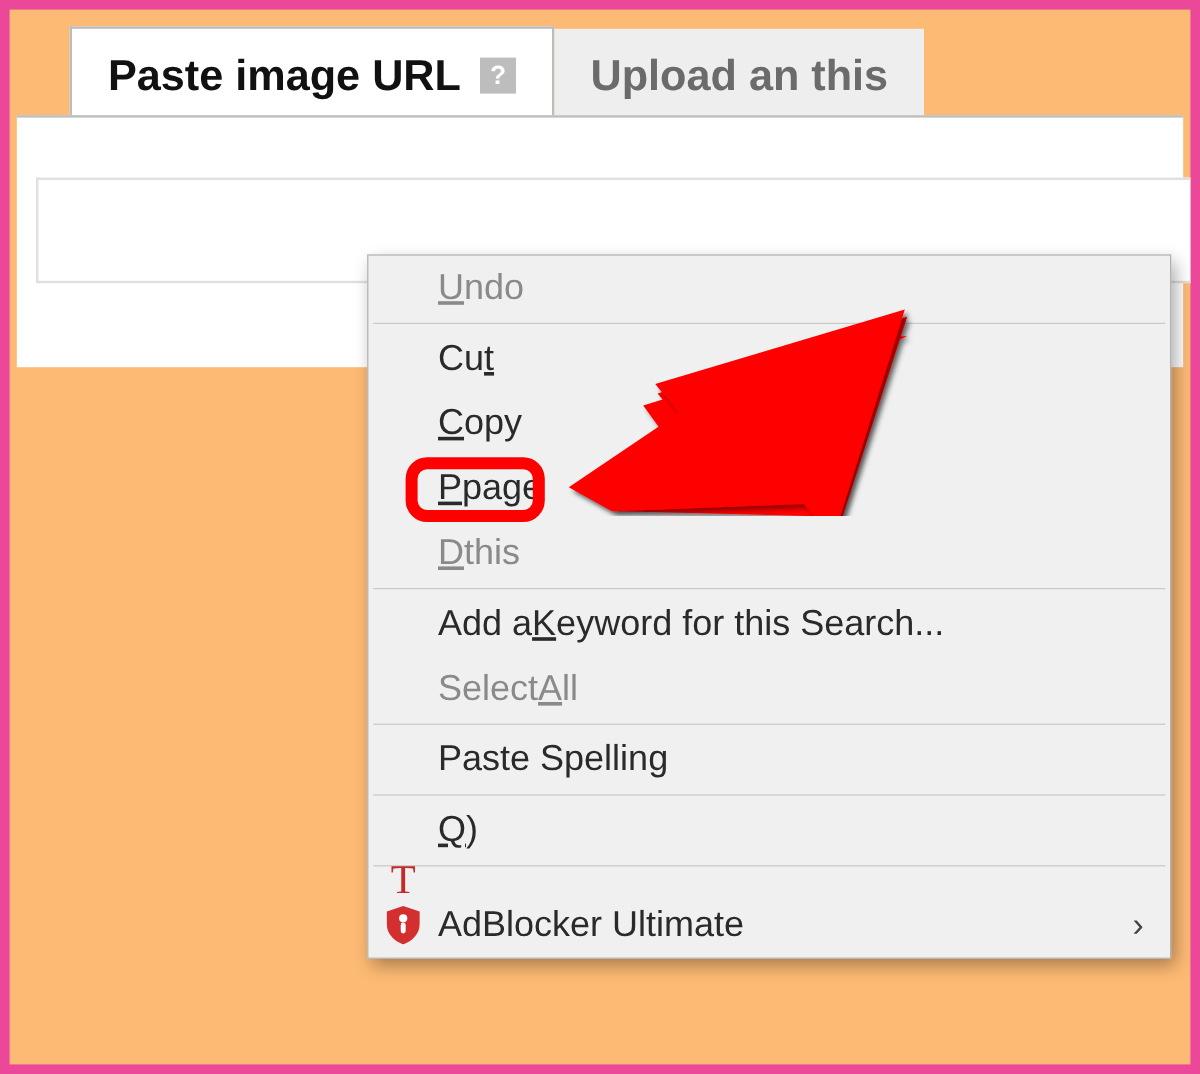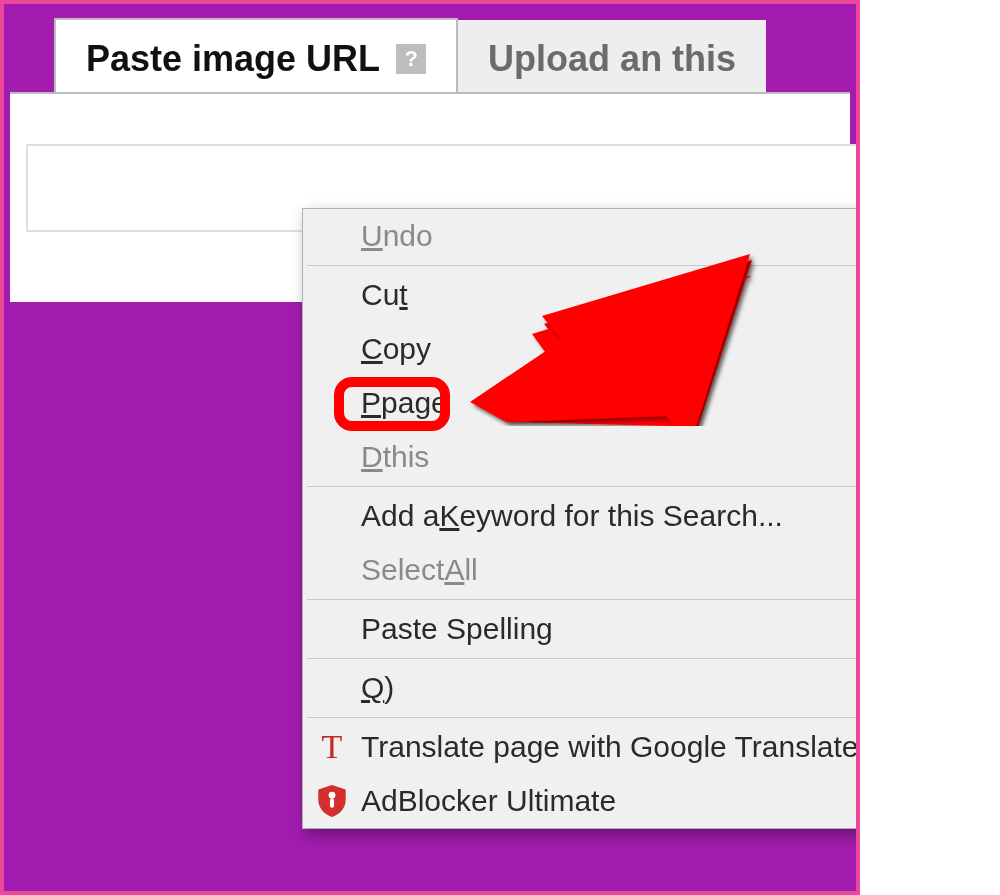--- a/index.html
+++ b/index.html
@@ -5,24 +5,24 @@
   * { box-sizing: border-box; }
   html, body {
     margin: 0;
     padding: 0;
     width: 1000px;
     height: 895px;
     font-family: "Segoe UI", Arial, sans-serif;
     background: #fff;
   }
   .outer-frame {
-    width: 860px;
+    width: 1000px;
     height: 895px;
-    border: 4px solid #ec4899;
-    background: #a21caf;
+    border: 8px solid #ec4899;
+    background: #fdba74;
     position: relative;
     overflow: hidden;
   }
   
   .tabs-row {
     position: absolute;
     top: 14px;
     left: 50px;
     display: flex;
     align-items: flex-end;
@@ -233,21 +233,20 @@
         <span class="underline">Q</span>
         <span>)</span>
     </div>
 
     <div class="menu-sep"></div>
 
     <div class="menu-item">
       <span class="icon-slot">
         <span class="t-icon">T</span>
       </span>
-      <span>Translate page with Google Translate</span>
         <span class="underline"></span>
         <span></span>
     </div>
 
     <div class="menu-item">
       <span class="icon-slot">
         <svg class="shield-svg" viewBox="0 0 24 28">
           <path d="M12 0 L24 4 V13 C24 21 18 26 12 28 C6 26 0 21 0 13 V4 Z" fill="#d32f2f"></path>
           <circle cx="12" cy="9" r="3" fill="#ffffff"></circle>
           <rect x="10.2" y="12" width="3.6" height="8" rx="1.8" fill="#ffffff"></rect>

